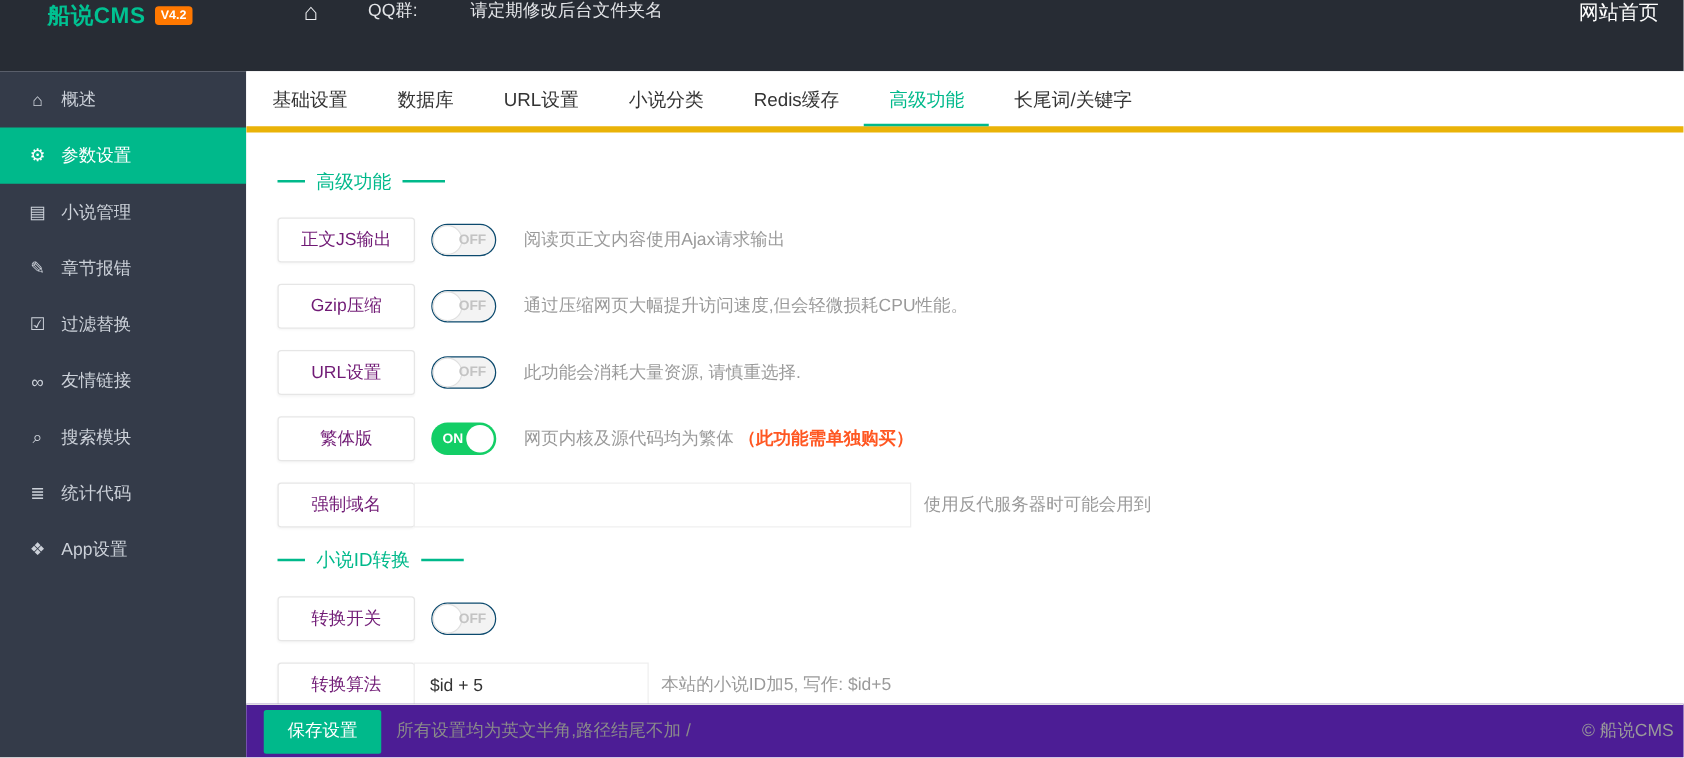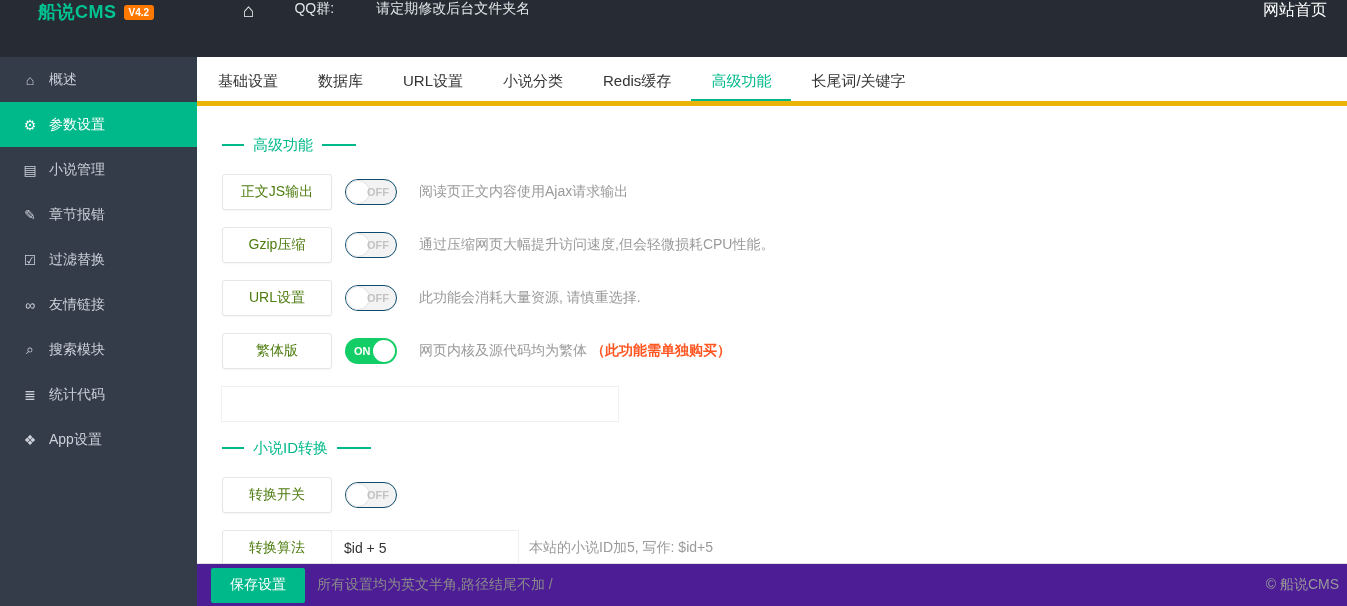--- a/index.html
+++ b/index.html
@@ -41,21 +41,21 @@
   .content { padding: 14px 0 0 25px; }
 
   .section-title { display: flex; align-items: center; color: #00b98b; font-size: 15px; margin: 16px 0 20px 0; height: 18px; }
   .section-title::before { content: ""; width: 22px; height: 2px; background: #00b98b; margin-right: 9px; }
   .section-title::after  { content: ""; width: 34px; height: 2px; background: #00b98b; margin-left: 9px; }
   .section-title.second { }
 
   .form-row { display: flex; align-items: center; height: 36px; margin-bottom: 17px; }
   .row-label {
     width: 110px; height: 36px; background: #fff; border: 1px solid #e6e6e6; border-radius: 3px;
-    display: flex; align-items: center; justify-content: center; font-size: 14px; color: #4d7c0f;
+    display: flex; align-items: center; justify-content: center; font-size: 14px; color: #701a75;
     box-shadow: 0 1px 2px rgba(0,0,0,.04); flex-shrink: 0;
   }
   .toggle { margin-left: 13px; width: 52px; height: 26px; border-radius: 13px; position: relative; font-size: 11px; font-weight: bold; cursor: pointer; flex-shrink: 0; }
   .toggle.off { background: #f3f3f3; border: 1px solid #0c4a6e; color: #c3c3c3; }
   .toggle.off .knob { position: absolute; left: 0; top: 0; width: 24px; height: 24px; border-radius: 50%; background: #fff; border: 1px solid #e0e0e0; }
   .toggle.off .t-label { position: absolute; right: 7px; top: 6px; }
   .toggle.on { background: #13ce66; color: #fff; }
   .toggle.on .knob { position: absolute; right: 2px; top: 2px; width: 22px; height: 22px; border-radius: 50%; background: #fff; }
   .toggle.on .t-label { position: absolute; left: 9px; top: 7px; }
 
@@ -187,21 +187,23 @@
         <span class="t-label">ON</span>
         <span class="knob"></span>
       </div>
       <div class="row-desc">
         <span>网页内核及源代码均为繁体</span>
         <span class="warn">（此功能需单独购买）</span>
       </div>
     </div>
 
     <div class="form-row">
+      <div class="row-label">强制域名</div>
       <input class="row-input wide" type="text" value="" style="">
+      <div class="row-desc tight">使用反代服务器时可能会用到</div>
     </div>
 
     <div class="section-title second">
       <span>小说ID转换</span>
     </div>
 
     <div class="form-row">
       <div class="row-label">转换开关</div>
       <div class="toggle off">
         <span class="knob"></span>

